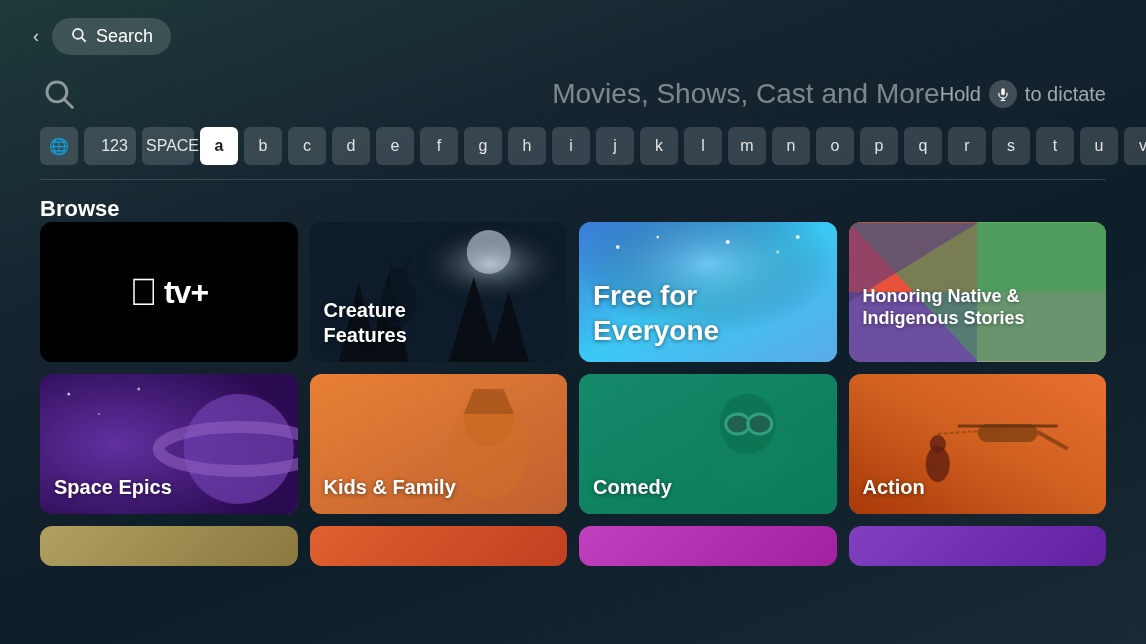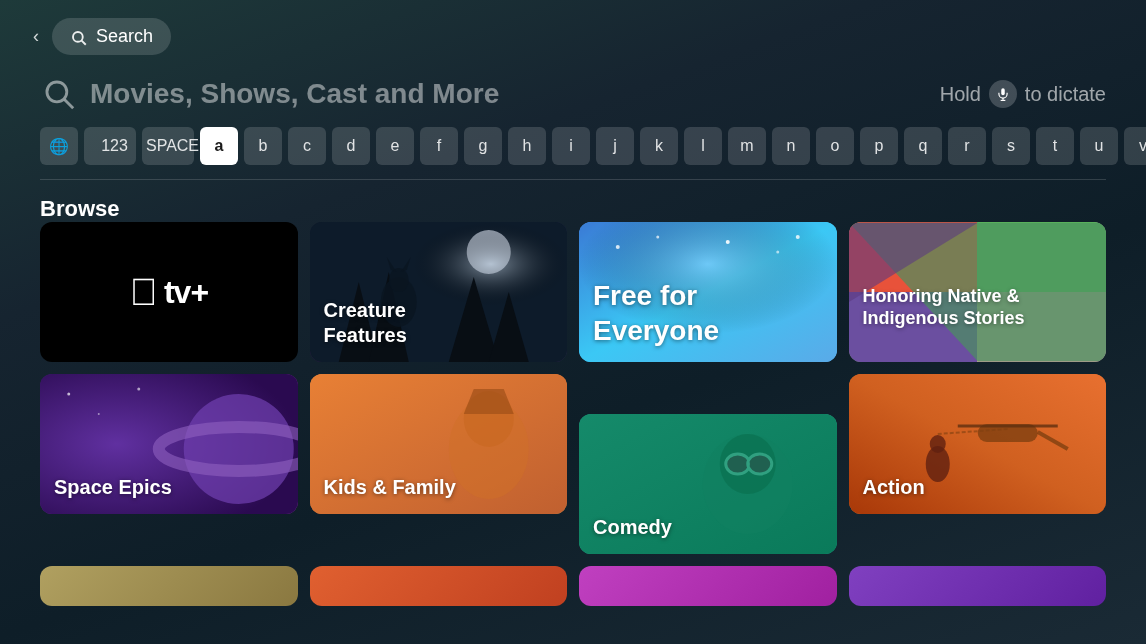--- a/index.html
+++ b/index.html
@@ -36,21 +36,21 @@
       align-items: center;
       justify-content: center;
       color: white;
       font-size: 18px;
       opacity: 0.8;
       margin-right: 4px;
     }
 
     .search-pill {
       display: flex;
-      align-items: flex-end;
+      align-items: flex-start;
       gap: 8px;
       background: rgba(255,255,255,0.15);
       border-radius: 20px;
       padding: 8px 18px;
       font-size: 18px;
       font-weight: 500;
       color: white;
     }
 
     .search-pill svg {
@@ -81,22 +81,23 @@
     .search-icon-large svg {
       width: 34px;
       height: 34px;
       stroke: rgba(255,255,255,0.5);
       fill: none;
     }
 
     .search-placeholder {
       font-size: 28px;
       color: rgba(255,255,255,0.45);
-      font-weight: 700;
+      font-weight: 400;
       flex: 1;
+      text-align: right;
     }
 
     .dictate-hint {
       display: flex;
       align-items: center;
       gap: 8px;
       font-size: 20px;
       color: rgba(255,255,255,0.6);
       font-weight: 400;
     }
@@ -304,21 +305,20 @@
     
     .card-kids {
       background: linear-gradient(135deg, #e8853a 0%, #d46a30 50%, #c4904a 100%);
       position: relative;
     }
 
     
     .card-comedy {
       background: linear-gradient(135deg, #1a8a7a 0%, #2aaa8a 50%, #1a9a8a 100%);
       position: relative;
-      margin-top: 40px;
     }
 
     
     .card-action {
       background: linear-gradient(135deg, #c86020 0%, #d87830 50%, #a84010 100%);
       position: relative;
     }
 
     
     .browse-grid-row3 {

